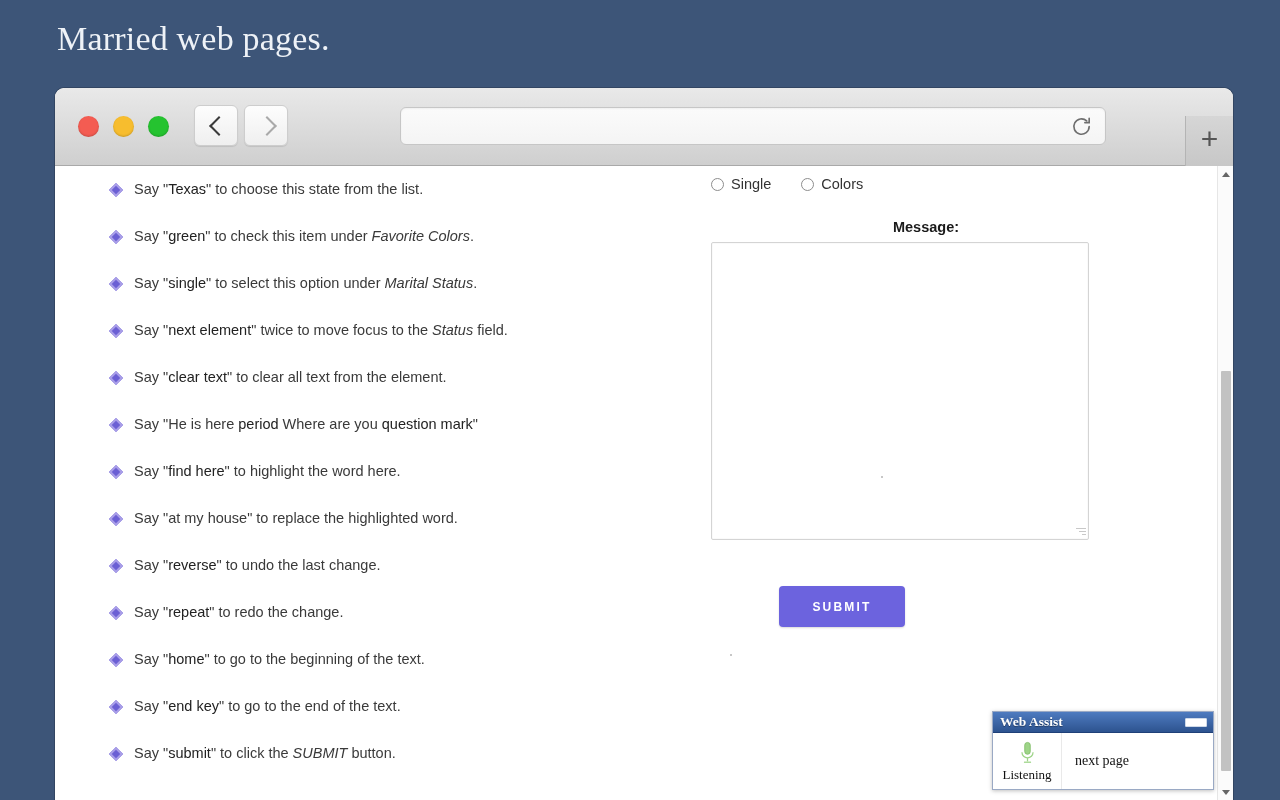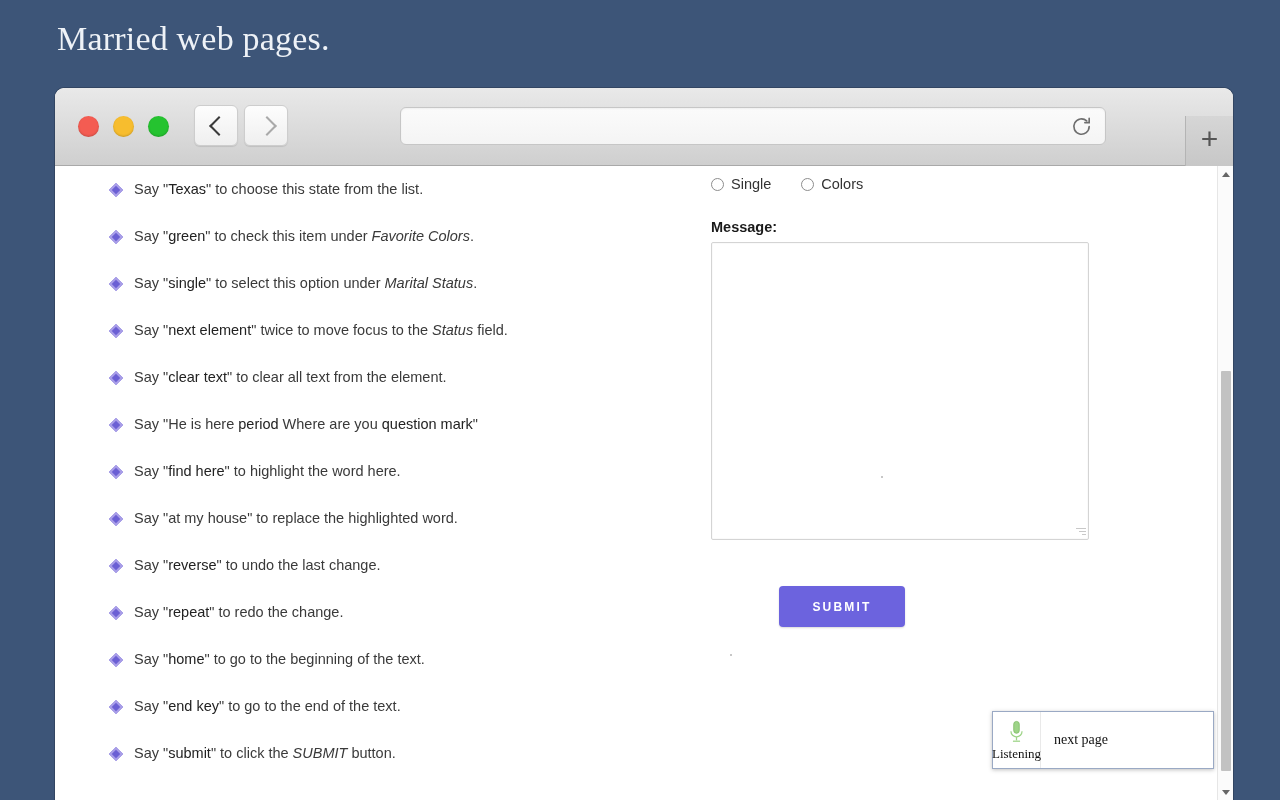--- a/index.html
+++ b/index.html
@@ -202,21 +202,21 @@
   }
   .radio-row .radio {
     width: 13px; height: 13px;
     border: 1px solid #8d8d8d;
     border-radius: 50%;
     background: #fff;
     display: inline-block;
   }
   .radio-row .gap { width: 16px; }
 
-  .msg-label { margin-top: 27px; }
+  .msg-label { margin-top: 27px; text-align: center; }
 
   .message-box {
     width: 378px;
     height: 298px;
     border: 1px solid #d4d4d4;
     border-radius: 2px;
     background: #fff;
     position: relative;
     box-shadow: inset 0 0 0 1px #fafafa;
   }
@@ -327,21 +327,21 @@
     background: #fff;
     border: 1px solid #cfd9e8;
     border-radius: 1px;
   }
   .wa-body {
     display: flex;
     height: 56px;
     background: #fff;
   }
   .wa-mic-col {
-    width: 48px;
+    width: 69px;
     display: flex;
     flex-direction: column;
     align-items: center;
     justify-content: center;
     border-right: 1px solid #e9e9e9;
     padding-top: 2px;
   }
   .wa-mic-col svg { display: block; }
   .wa-listening {
     font-family: "Liberation Serif", serif;
@@ -511,20 +511,24 @@
       <div class="sb-arrow up">
           <i></i>
         </div>
       <div class="sb-thumb"></div>
       <div class="sb-arrow down">
           <i></i>
         </div>
     </div>
 
     <div class="web-assist">
+      <div class="wa-title">
+        <span class="wa-title-text">Web Assist</span>
+        <span class="wa-min"></span>
+      </div>
       <div class="wa-body">
         <div class="wa-mic-col">
           <span>
             <svg viewBox="0 0 24 30" width="19" height="25">
               <rect x="8.5" y="1" width="7" height="15" rx="3.5" fill="#9ed488" stroke="#7cbb63" stroke-width="1"></rect>
               <path d="M5 13.5a7 7 0 0 0 14 0" fill="none" stroke="#9ed488" stroke-width="1.6"></path>
               <line x1="12" y1="20.5" x2="12" y2="25" stroke="#9ed488" stroke-width="1.6"></line>
               <line x1="7.5" y1="26" x2="16.5" y2="26" stroke="#9ed488" stroke-width="1.6"></line>
             </svg>
           </span>

